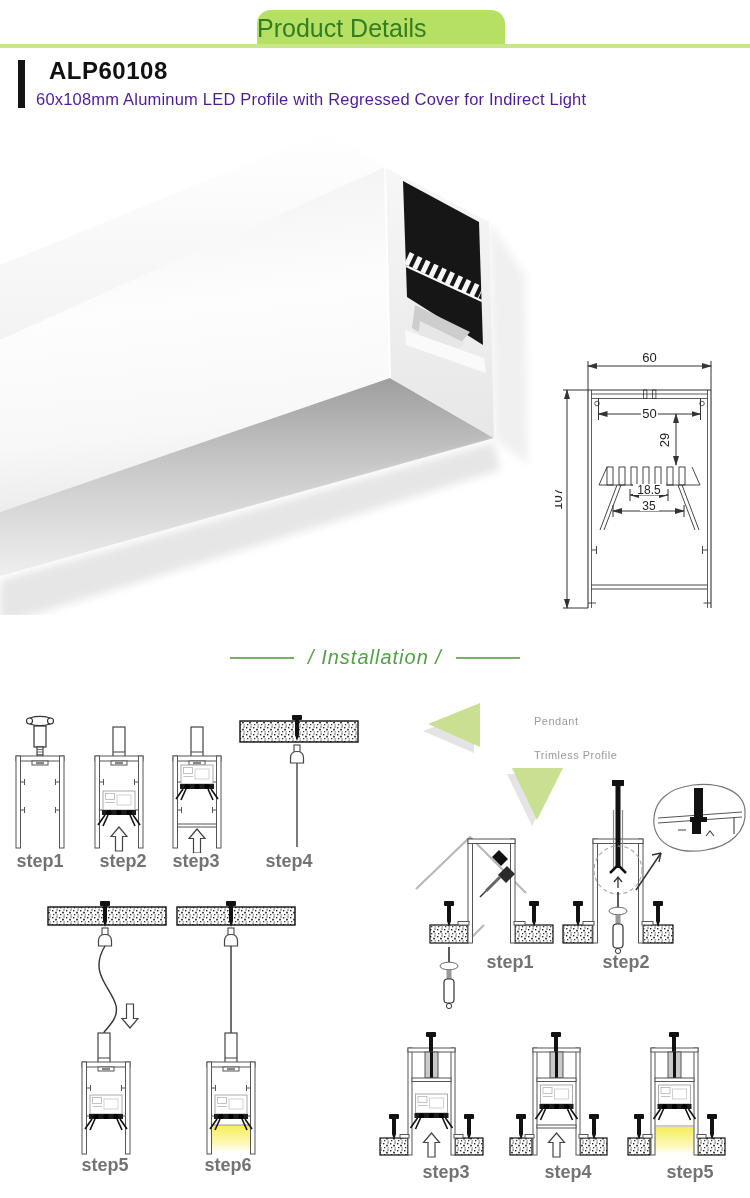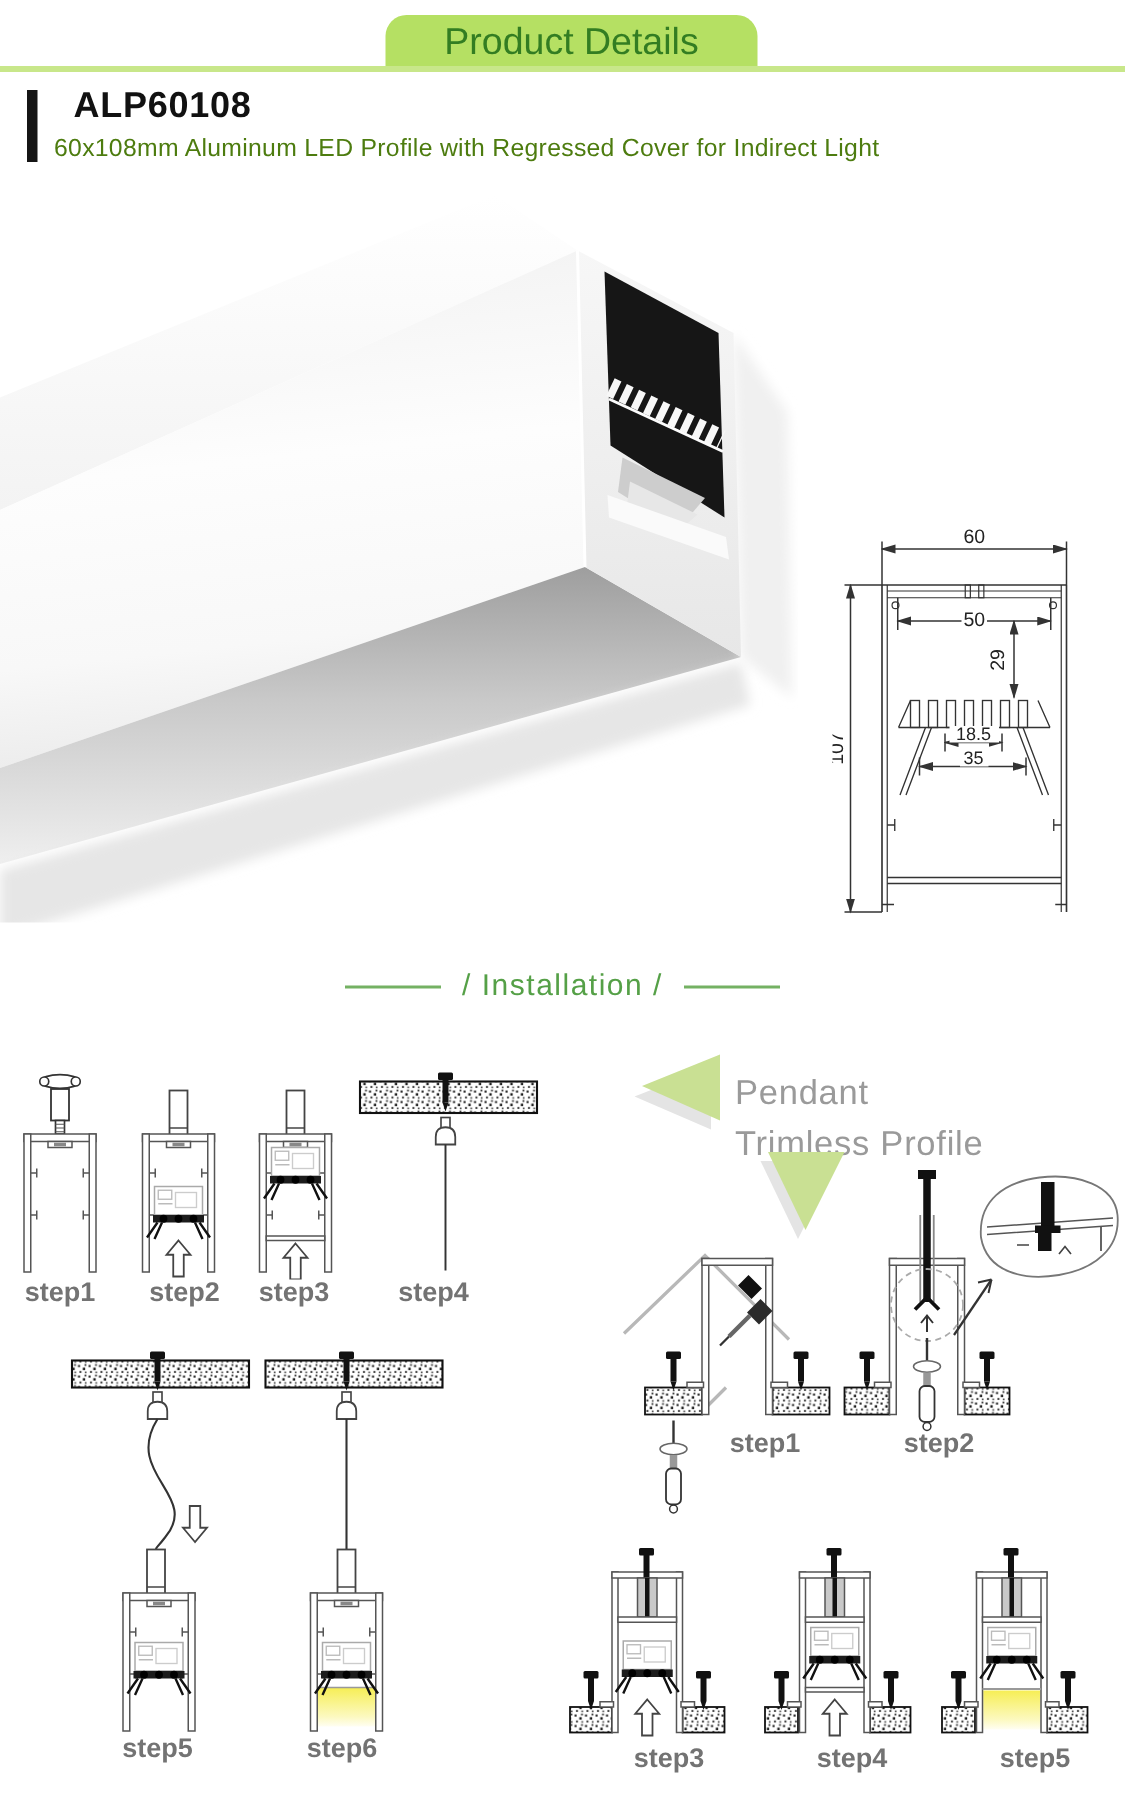--- a/index.html
+++ b/index.html
@@ -6,33 +6,33 @@
     --banner-bg:#b5e063; --banner-text:#337d22; --underline:#c8e78a;
     --heading-green:#55a047; --triangle-green:#c9e093; --label-gray:#9a9a9a;
     --glow-yellow:#f6ee55;
   }
   html,body{margin:0;padding:0;background:#fff;}
   .page{position:relative;width:750px;height:1198px;background:#fff;overflow:hidden;
         font-family:"Liberation Sans",sans-serif;}
   .abs{position:absolute;}
   
   .banner{left:257px;top:10px;width:248px;height:37px;background:var(--banner-bg);
-          border-radius:14px 14px 0 0;text-align:center;line-height:37px;
+          border-radius:14px 14px 0 0;text-align:left;line-height:37px;
           font-size:25px;color:var(--banner-text);}
   .banner-underline{left:0;top:44px;width:750px;height:4px;background:var(--underline);}
   .accent-bar{left:18px;top:60px;width:7px;height:48px;background:#151515;}
   .model-title{left:36px;top:57px;font-size:24px;font-weight:bold;color:#111;letter-spacing:.5px;margin-left:13px;}
-  .model-sub{left:36px;top:90px;font-size:16.5px;color:#4d7c0f;letter-spacing:.2px;}
+  .model-sub{left:36px;top:90px;font-size:16.5px;color:#4c1d95;letter-spacing:.2px;}
   
-  .inst-heading{left:0;top:646px;width:750px;display:flex;align-items:center;justify-content:center;gap:14px;}
+  .inst-heading{left:0;top:646px;width:750px;display:flex;align-items:center;justify-content:center;gap:14px;font-style:italic;}
   .inst-heading .rule{width:64px;height:0;border-top:2px solid #74b163;}
   .inst-heading .txt{font-size:20px;color:var(--heading-green);letter-spacing:1px;}
   
   .step-label{font-size:18px;font-weight:bold;color:#737373;text-align:center;}
-  .mode-label{font-size:23px;color:var(--label-gray);letter-spacing:.5px;}
+  .mode-label{font-size:11px;color:var(--label-gray);letter-spacing:.5px;margin-left:44px;}
   svg{display:block;}
   svg text{font-family:"Liberation Sans",sans-serif;fill:#222;}
 </style>
 </head>
 <body>
 
 <div class="page">
 
   <svg width="0" height="0" style="position:absolute" aria-hidden="true">
     <defs>

